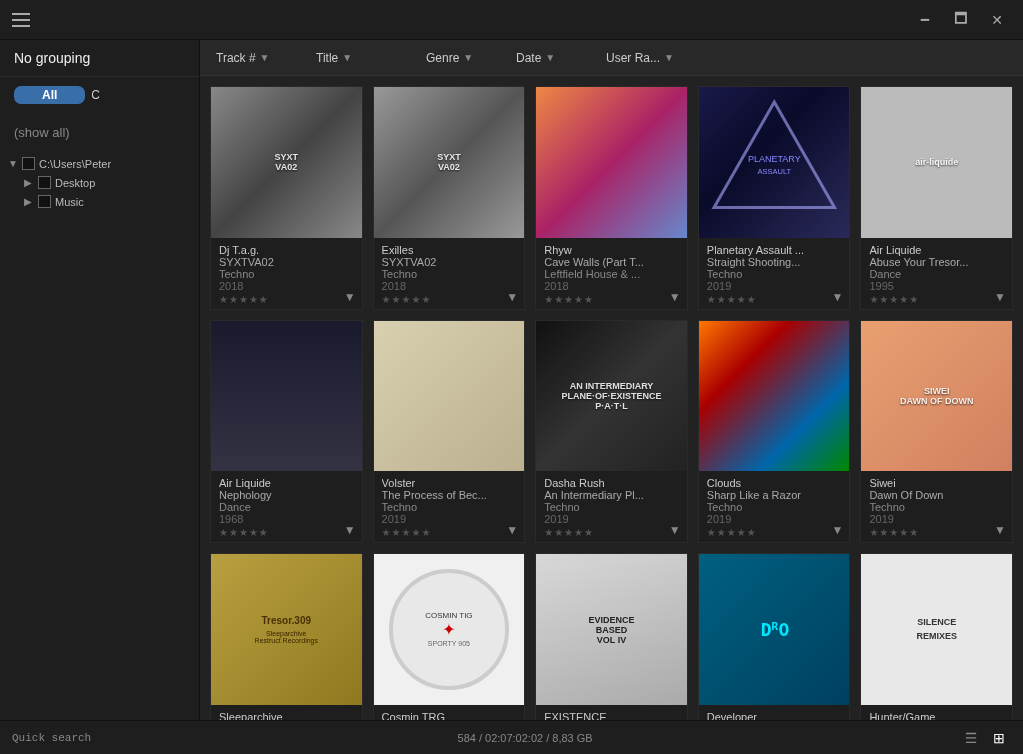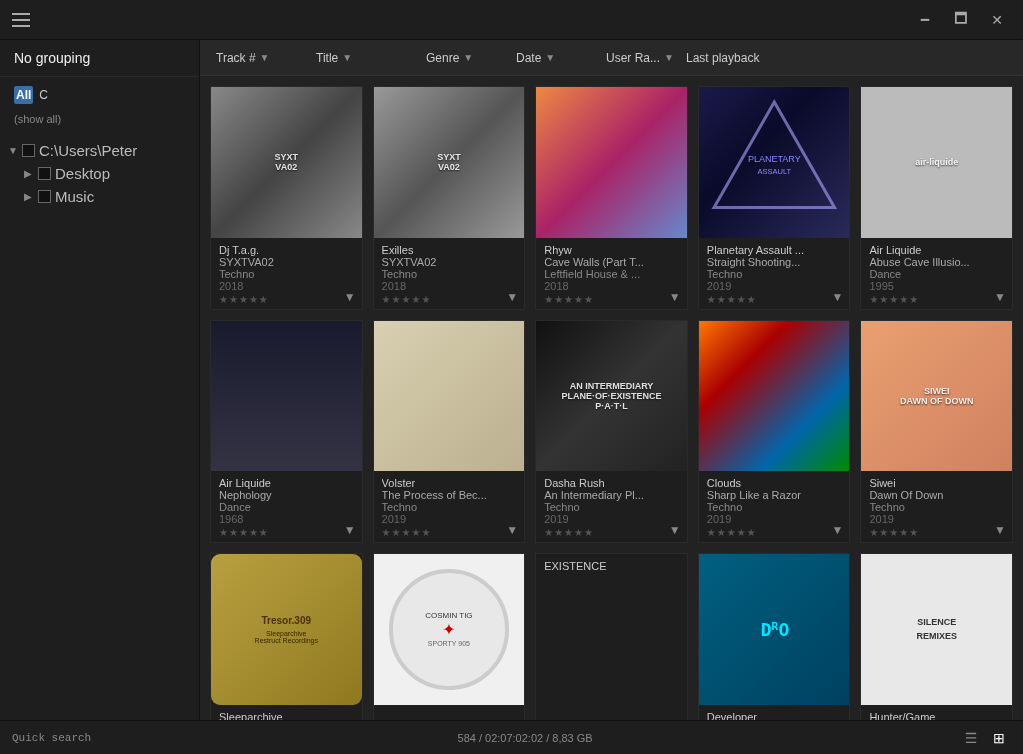--- a/index.html
+++ b/index.html
@@ -64,38 +64,38 @@
     .filter-row {
       display: flex;
       align-items: center;
       padding: 3px 14px;
       cursor: pointer;
       gap: 6px;
     }
     .filter-all {
       background: #3a6ea8;
       color: #fff;
-      padding: 2px 2px;
-      border-radius: 2px;
+      padding: 2px 28px;
+      border-radius: 7px;
       font-size: 12px;
       font-weight: bold;
     }
     .filter-c { color: #ccc; font-size: 12px; }
-    .filter-show-all { color: #888; font-size: 11px; margin-left: 14px; margin-top: 6px; margin-bottom: 4px; cursor: pointer; }
+    .filter-show-all { color: #888; font-size: 13px; margin-left: 14px; margin-top: 18px; margin-bottom: 4px; cursor: pointer; }
     .tree-section { padding: 4px 0; }
     .tree-item {
       display: flex; align-items: center; gap: 4px;
       padding: 3px 8px; cursor: pointer; font-size: 12px; color: #bbb;
     }
     .tree-expand { color: #888; font-size: 10px; width: 10px; }
     .tree-checkbox {
       width: 13px; height: 13px; border: 1px solid #666; background: #111;
       display: inline-flex; align-items: center; justify-content: center; flex-shrink: 0;
     }
-    .tree-label { font-size: 15px; }
+    .tree-label { font-size: 11px; }
     .tree-children { padding-left: 16px; }
 
     
     .content {
       flex: 1;
       display: flex;
       flex-direction: column;
       overflow: hidden;
       background: #222;
     }
@@ -195,21 +195,21 @@
     .art-syxtva02-1 { background: linear-gradient(135deg, #888 0%, #444 50%, #888 100%); }
     .art-syxtva02-2 { background: linear-gradient(135deg, #999 0%, #555 50%, #999 100%); }
     .art-rhyw { background: linear-gradient(135deg, #e84 0%, #a26 50%, #68c 100%); }
     .art-planetary { background: linear-gradient(135deg, #224 0%, #115 40%, #336 100%); }
     .art-airliquide1 { background: #bbb; }
     .art-nephology { background: linear-gradient(180deg, #1a1a2e 0%, #334 100%); }
     .art-volster { background: linear-gradient(135deg, #d8d0b0 0%, #bbb090 100%); }
     .art-dasharush { background: linear-gradient(135deg, #111 0%, #333 50%, #222 100%); }
     .art-clouds { background: linear-gradient(135deg, #f70 0%, #a00 30%, #06a 70%, #080 100%); }
     .art-siwei { background: linear-gradient(135deg, #e9a070 0%, #d08060 100%); }
-    .art-sleeparchive { background: linear-gradient(135deg, #c8b060 0%, #a89040 100%); border-radius: 9px; }
+    .art-sleeparchive { background: linear-gradient(135deg, #c8b060 0%, #a89040 100%); }
     .art-cosmintrg { background: #f5f5f5; }
     .art-insolate { background: linear-gradient(135deg, #ccc 0%, #aaa 100%); }
     .art-developer { background: linear-gradient(135deg, #007090 0%, #005070 100%); }
     .art-huntergame { background: linear-gradient(135deg, #e8e8e8 0%, #d0d0d0 100%); }
 
     
     .art-inner { width: 100%; height: 100%; display: flex; align-items: center; justify-content: center; }
   </style>
 </head>
 <body>
@@ -277,23 +277,20 @@
         <span class="filter-icon">▼</span>
       </div>
       <div class="col-header col-date">
         <span>Date</span>
         <span class="filter-icon">▼</span>
       </div>
       <div class="col-header col-rating">
         <span>User Ra...</span>
         <span class="filter-icon">▼</span>
       </div>
-      <div class="col-header col-lastplay">
-        <span>Last playback</span>
-      </div>
     </div>
 
     <div class="grid-area">
       <div class="album-grid" id="album-grid">
           <div class="album-card">
             <div class="album-art art-syxtva02-1">
               <div class="art-inner" style="color: rgb(255, 255, 255); font-size: 9px; text-align: center; white-space: pre; opacity: 0.85; font-weight: bold; text-shadow: rgba(0, 0, 0, 0.8) 0px 1px 2px; padding: 4px;">SYXT
 VA02</div>
             </div>
             <div class="album-info">
@@ -358,21 +355,21 @@
               <div class="stars">★★★★★</div>
             </div>
             <button class="expand-btn">▼</button>
           </div>
           <div class="album-card">
             <div class="album-art art-airliquide1">
               <div class="art-inner" style="color: rgb(255, 255, 255); font-size: 9px; text-align: center; white-space: pre; opacity: 0.85; font-weight: bold; text-shadow: rgba(0, 0, 0, 0.8) 0px 1px 2px; padding: 4px;">air-liquide</div>
             </div>
             <div class="album-info">
               <div class="album-artist">Air Liquide</div>
-              <div class="album-title">Abuse Cave Illusio...</div>
+              <div class="album-title">Abuse Your Tresor...</div>
               <div class="album-genre-row">
                 <span class="album-genre">Dance</span>
                 <span class="album-year"></span>
               </div>
               <div style="font-size: 11px; color: rgb(102, 102, 102);">1995</div>
               <div class="stars">★★★★★</div>
             </div>
             <button class="expand-btn">▼</button>
           </div>
           <div class="album-card">
@@ -462,22 +459,28 @@
             <div class="album-info">
               <div class="album-artist">Sleeparchive</div>
             </div>
           </div>
           <div class="album-card">
             <div class="album-art art-cosmintrg" style="background: rgb(240, 240, 240);">
               <div style="width:80%;height:80%;border-radius:50%;background:#e8e8e8;display:flex;align-items:center;justify-content:center;border:4px solid #ccc;">
                 <div style="text-align:center;color:#333;font-size:8px;">COSMIN TIG<br><span style="color:#c00;font-size:16px;">✦</span><br><span style="font-size:7px;color:#666;">SPORTY 905</span></div>
               </div>
             </div>
-          </div>
-          <div class="album-card">
+            <div class="album-info">
+              <div class="album-artist">Cosmin TRG</div>
+            </div>
+          </div>
+          <div class="album-card">
+            <div class="album-art art-insolate" style="background: linear-gradient(160deg, rgb(216, 216, 216) 0%, rgb(170, 170, 170) 100%);">
+              <div style="text-align: center; color: rgb(34, 34, 34); font-size: 9px; font-weight: bold; padding: 4px;">EVIDENCE<br>BASED<br>VOL IV</div>
+            </div>
             <div class="album-info">
               <div class="album-artist">EXISTENCE</div>
             </div>
           </div>
           <div class="album-card">
             <div class="album-art art-developer" style="background: linear-gradient(135deg, rgb(0, 96, 128) 0%, rgb(0, 64, 96) 100%);">
               <div style="color: rgb(0, 232, 255); font-size: 18px; font-weight: 900; font-family: monospace; letter-spacing: -2px; text-align: center;">DᴿO</div>
             </div>
             <div class="album-info">
               <div class="album-artist">Developer</div>

